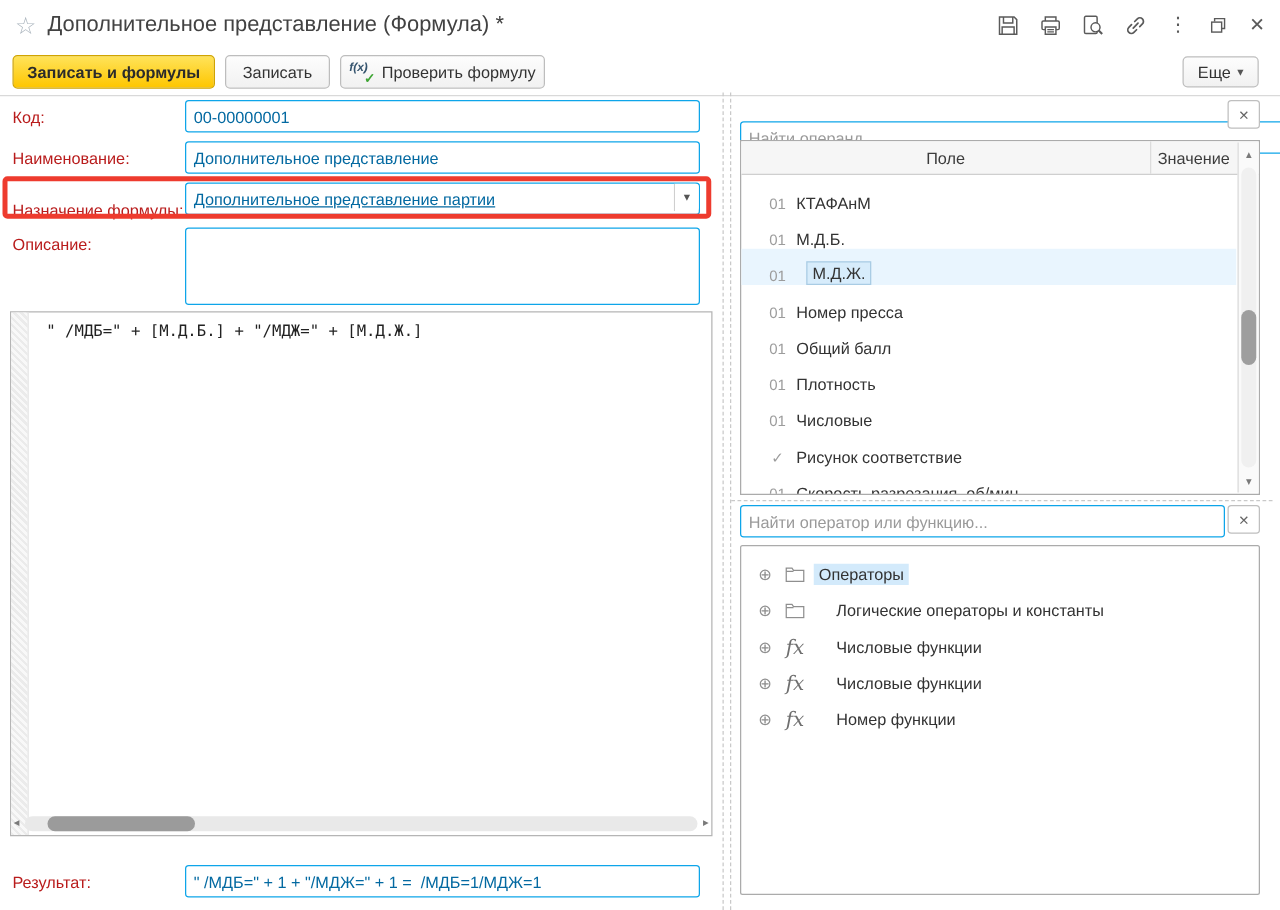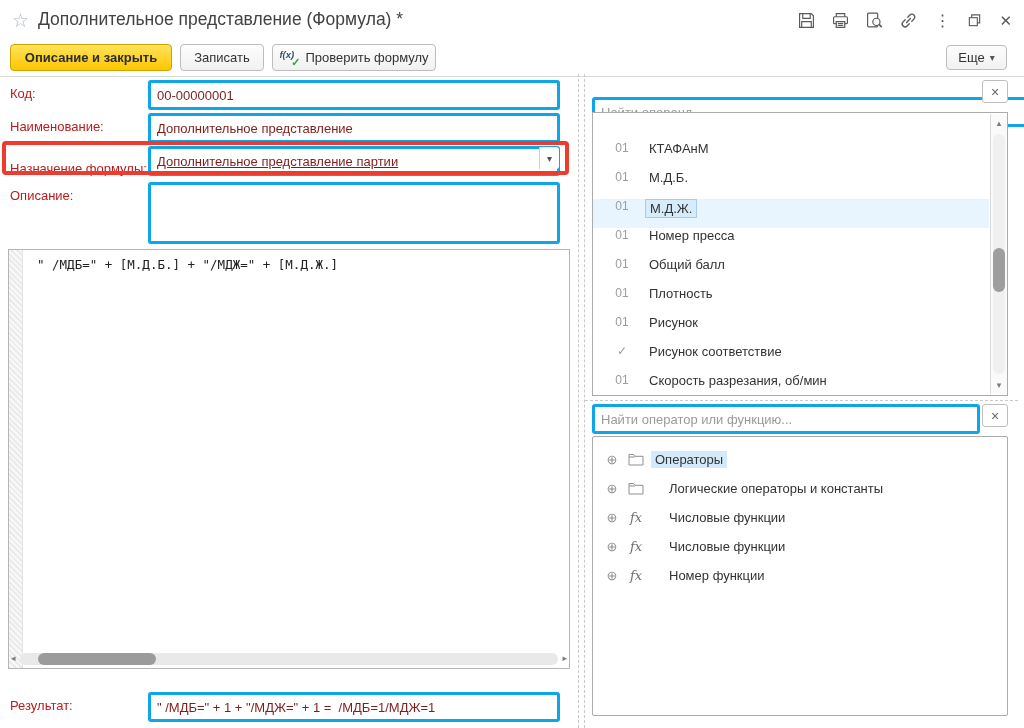--- a/index.html
+++ b/index.html
@@ -1,20 +1,20 @@
 <!DOCTYPE html>
 <html><head>
 <meta charset="utf-8">
 <style>
   *{margin:0;padding:0;box-sizing:border-box}
   html,body{background:#fff}
   body{font-family:"Liberation Sans",sans-serif;width:1024px;height:728px;position:relative;overflow:hidden;color:#333}
   .abs{position:absolute}
   .lbl{font-size:13px;color:#b91c1c;white-space:nowrap}
-  .inp{border:3px solid #0ea5e9;border-radius:3px;font-family:"Liberation Sans",sans-serif;font-size:13px;padding:12px 6px;color:#7f1d1d;background:#fff;outline:none}
+  .inp{border:1px solid #0ea5e9;border-radius:3px;font-family:"Liberation Sans",sans-serif;font-size:13px;padding:12px 6px;color:#0369a1;background:#fff;outline:none}
   .inp::placeholder{color:#9a9a9a}
   .btn{display:inline-flex;align-items:center;justify-content:center;gap:6px;border:1px solid #bdbdbd;border-radius:4px;background:linear-gradient(#fdfdfd,#f1f1f1);font-family:"Liberation Sans",sans-serif;font-size:13px;color:#333;cursor:pointer}
   .btn-primary{background:linear-gradient(#ffe35a,#fec600);border:1px solid #d0a400;font-weight:bold;color:#2b2b2b}
   .hdr-icons{display:flex;align-items:center;gap:17px;color:#5a5a5a}
   .hdr-icons svg{display:block}
   .glyph{color:#5a5a5a;font-size:15px;line-height:1}
   .star{color:#aab4bd;font-size:19px}
   .title{font-size:17.5px;color:#424242;white-space:nowrap}
   .toolbar-sep{position:absolute;left:0;right:0;top:76px;border-top:1px solid #d9d9d9}
   .red-box{border:4px solid #ee3b2e;border-radius:4px;background:transparent;pointer-events:none}
@@ -24,36 +24,36 @@
   .code{position:absolute;left:28px;top:7px;font-family:"DejaVu Sans Mono",monospace;font-size:12.5px;color:#222;white-space:pre}
   .hscroll{position:absolute;left:2px;right:2px;bottom:2px;height:15px;display:flex;align-items:center}
   .hscroll .track{position:relative;flex:1;height:12px;background:#e9e9e9;border-radius:7px;margin:0 4px}
   .hscroll .thumb{position:absolute;left:18px;width:118px;top:0;bottom:0;background:#9b9b9b;border-radius:7px;cursor:pointer}
   .sarrow{font-size:9px;color:#7a7a7a;line-height:1;cursor:pointer}
   .clear-btn{display:flex;align-items:center;justify-content:center;border:1px solid #bfbfbf;border-radius:3px;background:#fff;color:#666;font-size:14px;cursor:pointer}
   .panel{border:1px solid #ababab;background:#fff}
   .tbl-head{position:absolute;left:0;right:0;top:0;height:27px;background:#f6f6f6;border-bottom:1px solid #cfcfcf;display:flex;font-size:13px;color:#3c3c3c}
   .tbl-head .c1{width:328px;display:flex;align-items:center;justify-content:center;border-right:1px solid #dcdcdc}
   .tbl-head .c2{width:68px;display:flex;align-items:center;justify-content:center}
-  .row{position:absolute;left:0;width:396px;height:29px;display:flex;align-items:flex-start;font-size:13px;cursor:default}
+  .row{position:absolute;left:0;width:396px;height:29px;display:flex;align-items:flex-end;font-size:13px;cursor:default}
   .row .ticon{width:30px;margin-left:14px;text-align:center;color:#9c9c9c;font-size:12px;flex:0 0 auto}
-  .row .rlabel{margin-left:12px;color:#333;white-space:nowrap}
+  .row .rlabel{color:#333;white-space:nowrap}
   .row.selected{background:#e9f5fe}
   .row.selected .rlabel{border:1px solid #a9cce4;background:#d7ecfb;padding:1px 4px;margin-left:8px}
   .vscroll{position:absolute;top:1px;right:0;bottom:1px;width:17px;border-left:1px solid #dadada;background:#fafafa}
   .vscroll .track{position:absolute;left:2px;right:2px;top:20px;bottom:20px;background:#f0f0f0;border-radius:7px}
   .vscroll .thumb{position:absolute;left:2px;width:12px;background:#9e9e9e;border-radius:7px;cursor:pointer}
   .vscroll .up{position:absolute;top:5px;left:0;right:0;text-align:center}
   .vscroll .dn{position:absolute;bottom:4px;left:0;right:0;text-align:center}
   .vsplit{border-left:1px dashed #c9c9c9;border-right:1px dashed #c9c9c9}
   .hdash{border-top:1px dashed #c9c9c9}
   .titem{position:absolute;left:0;right:2px;height:29px;display:flex;align-items:center;font-size:13px;cursor:default}
   .titem .expand{width:14px;margin-left:12px;color:#8f8f8f;font-size:13px;text-align:center;cursor:pointer;flex:0 0 auto}
   .titem .ticn{width:18px;margin-left:8px;display:flex;justify-content:center;flex:0 0 auto}
-  .titem .fx{font-family:"DejaVu Serif",serif;font-style:italic;font-size:13px;color:#6f6f6f}
+  .titem .fx{font-family:"DejaVu Serif",serif;font-style:italic;font-size:16px;color:#6f6f6f}
   .titem .tlabel{margin-left:24px;color:#333;white-space:nowrap}
   .titem .tlabel.sel{background:#d3eafb;padding:1px 4px;margin-left:6px}
   .fxbadge{position:relative;width:20px;height:16px;flex:0 0 auto}
   .fxbadge .fxt{position:absolute;left:0;top:-1px;font-size:9.5px;font-weight:bold;color:#35546e;font-style:italic}
   .fxbadge .fxc{position:absolute;right:-1px;bottom:-3px;color:#3fa535;font-size:11px;font-weight:bold}
 </style>
 </head>
 <body>
 
 <div class="abs" style="left:12px;top:9px"><span class="star">☆</span></div>
@@ -93,21 +93,21 @@
   <span>
       <svg width="15" height="15" viewBox="0 0 16 16" fill="none" stroke="#5a5a5a" stroke-width="1.2">
         <path d="M5 4.5 v-2.5 h8.5 v8.5 h-2.5"></path>
         <rect x="2.5" y="5" width="8.5" height="8.5" fill="#fff"></rect>
       </svg>
     </span>
   <span class="glyph" style="font-size:15px">✕</span>
 </div>
 
 <div class="toolbar-sep"></div>
-<button class="abs btn btn-primary" style="left:10px;top:44px;width:162px;height:27px">Описание и закрыть</button>
+<button class="abs btn btn-primary" style="left:10px;top:44px;width:162px;height:27px">Записать и формулы</button>
 <button class="abs btn" style="left:180px;top:44px;width:84px;height:27px">Записать</button>
 <button class="abs btn" style="left:272px;top:44px;width:164px;height:27px">
   <span class="fxbadge">
       <span class="fxt">f(x)</span>
       <span class="fxc">✓</span>
     </span>
   <span>Проверить формулу</span>
 </button>
 <button class="abs btn" style="left:946px;top:45px;width:61px;height:25px;gap:5px">
   <span>Еще</span>
@@ -149,20 +149,24 @@
 
 <div class="abs vsplit" style="left:578px;top:74px;bottom:0;width:7px"></div>
 <div class="abs hdash" style="left:585px;top:400px;width:433px;height:0"></div>
 
 <input class="abs inp" style="left: 592px; top: 80px; width: 444px; height: 23px; margin-top: 17px;" placeholder="Найти операнд...">
 <button class="abs clear-btn" style="left:982px;top:80px;width:26px;height:23px">
     <span>×</span>
   </button>
 
 <div class="abs panel" style="left:592px;top:112px;width:416px;height:284px;overflow:hidden">
+  <div class="tbl-head">
+    <div class="c1">Поле</div>
+    <div class="c2">Значение</div>
+  </div>
   <div class="row" style="top:28px">
       <span class="ticon">01</span>
       <span class="rlabel">КТАФАнМ</span>
     </div>
   <div class="row" style="top:57px">
       <span class="ticon">01</span>
       <span class="rlabel">М.Д.Б.</span>
     </div>
   <div class="row selected" style="top:86px">
       <span class="ticon">01</span>
@@ -175,21 +179,21 @@
   <div class="row" style="top:144px">
       <span class="ticon">01</span>
       <span class="rlabel">Общий балл</span>
     </div>
   <div class="row" style="top:173px">
       <span class="ticon">01</span>
       <span class="rlabel">Плотность</span>
     </div>
   <div class="row" style="top:202px">
       <span class="ticon">01</span>
-      <span class="rlabel">Рисунок</span>
+      <span class="rlabel">Числовые</span>
     </div>
   <div class="row" style="top:231px">
       <span class="ticon">✓</span>
       <span class="rlabel">Рисунок соответствие</span>
     </div>
   <div class="row" style="top:260px">
       <span class="ticon">01</span>
       <span class="rlabel">Скорость разрезания, об/мин</span>
     </div>
   <div class="vscroll">

